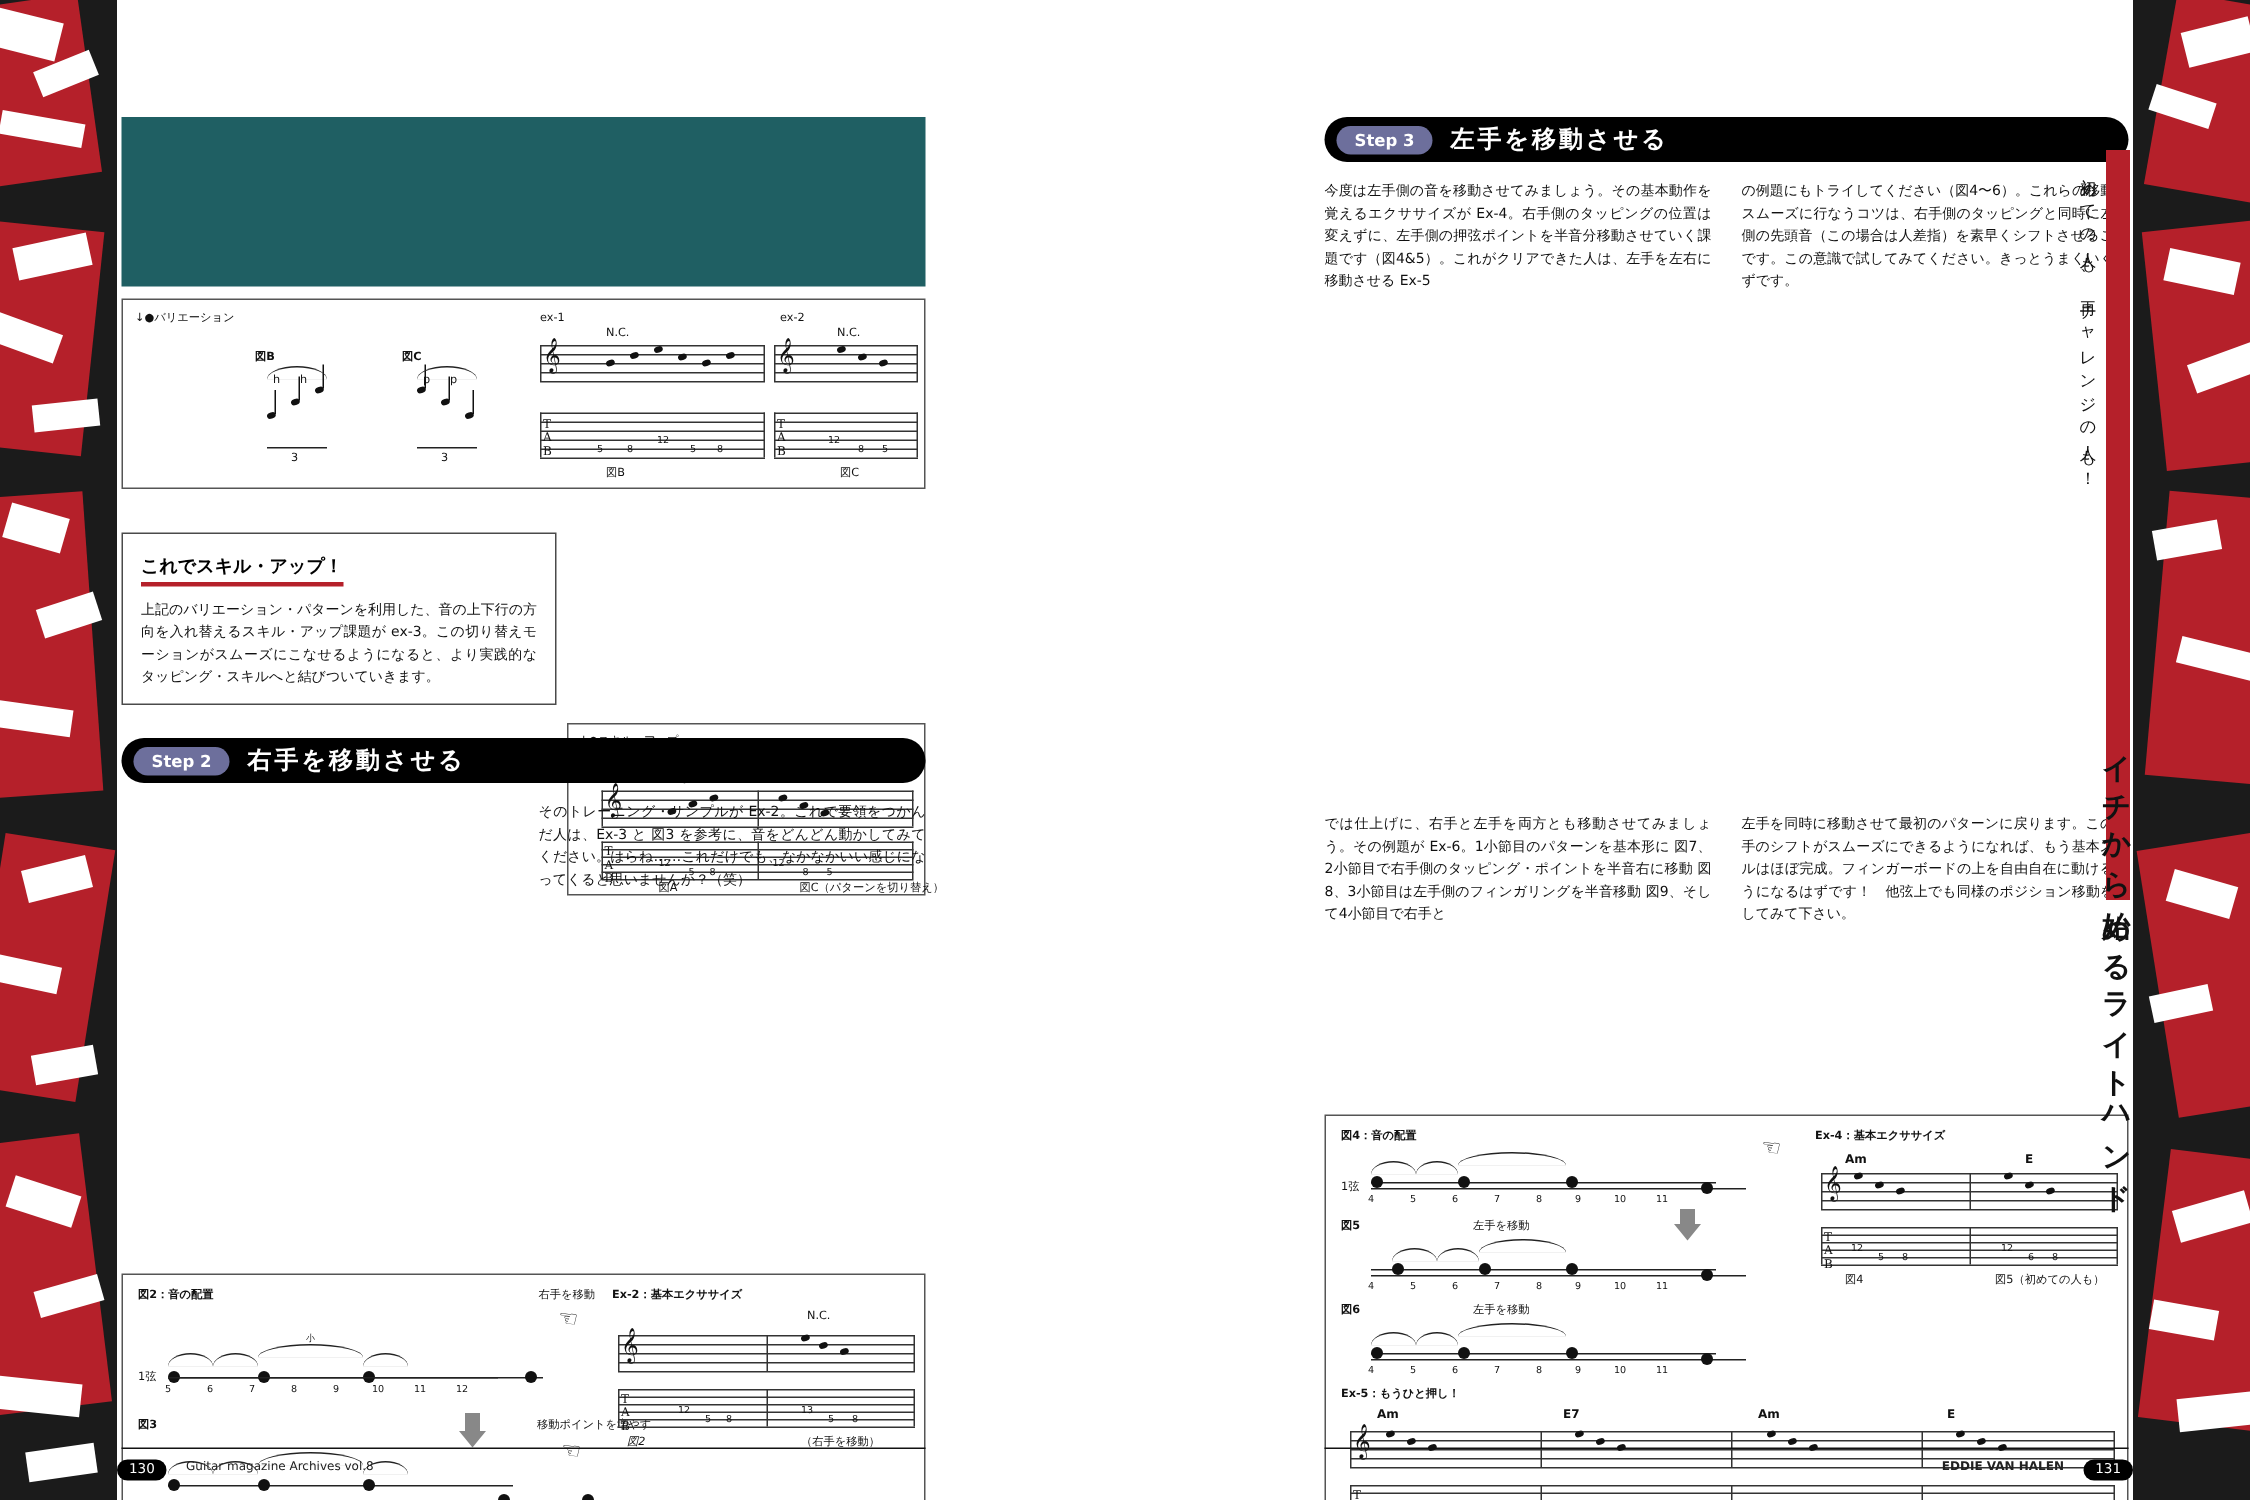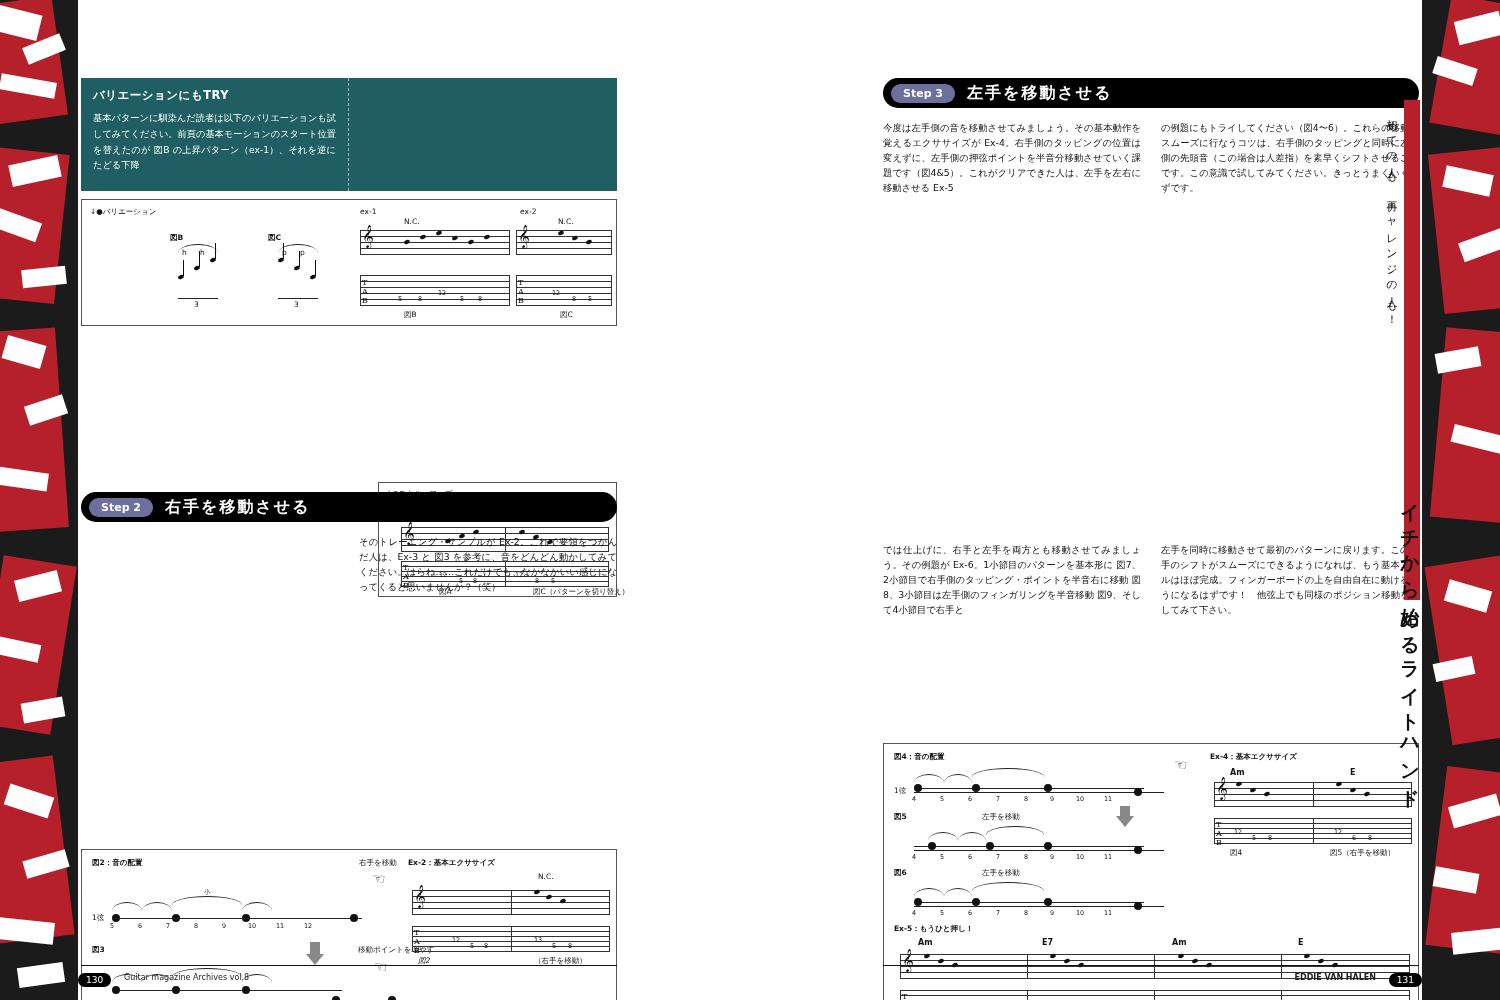--- a/index.html
+++ b/index.html
@@ -148,24 +148,20 @@
   <div class="red" style="right:-12px;top:770px;width:76px;height:180px;transform:rotate(7deg);"></div>
   <div class="splat" style="right:0px;top:800px;width:50px;height:22px;transform:rotate(-16deg);"></div>
   <div class="splat" style="right:22px;top:870px;width:44px;height:20px;transform:rotate(10deg);"></div>
   <div class="splat" style="right:-6px;top:930px;width:54px;height:22px;transform:rotate(-6deg);"></div>
 </div>
 
 <div class="page">
   <div class="gutter"></div>
 
   <div class="sheet teal-box" style="left:3px;top:78px;width:536px;height:113px;">
-    <div class="col left">
-      <h3>バリエーションにもTRY</h3>
-      <p>基本パターンに馴染んだ読者は以下のバリエーションも試してみてください。前頁の基本モーションのスタート位置を替えたのが 図B の上昇パターン（ex-1）、それを逆にたどる下降</p>
-    </div>
   </div>
 
   <div class="sheet notation" style="left:3px;top:199px;width:536px;height:127px;">
     <div class="lbl" style="left:8px;top:7px;">↓●バリエーション</div>
     <div class="lbl" style="left:278px;top:7px;">ex-1</div>
     <div class="lbl" style="left:438px;top:7px;">ex-2</div>
     <div class="lbl" style="left:322px;top:17px;">N.C.</div>
     <div class="lbl" style="left:476px;top:17px;">N.C.</div>
 
     <div class="lbl b" style="left:88px;top:33px;">図B</div>
@@ -252,20 +248,26 @@
       <div class="bar" style="left:0;top:0;height:30px;"></div>
       <div class="bar" style="left:95px;top:0;height:30px;"></div>
     </div>
     <div class="tabT" style="left:436px;top:78px;">T<br>A<br>B</div>
     <div class="num" style="left:470px;top:89px;">12</div>
     <div class="num" style="left:490px;top:95px;">8</div>
     <div class="num" style="left:506px;top:95px;">5</div>
     <div class="lbl" style="left:478px;top:110px;">図C</div>
   </div>
 
+  <div class="sheet box-outline" style="left:3px;top:355px;width:290px;height:115px;padding:10px 12px;">
+    <div style="display:inline-block;border-bottom:3px solid #b5202a;padding-bottom:2px;margin-bottom:8px;">
+      <span style="font-size:12px;font-weight:bold;">これでスキル・アップ！</span>
+    </div>
+    <div class="txt">上記のバリエーション・パターンを利用した、音の上下行の方向を入れ替えるスキル・アップ課題が ex-3。この切り替えモーションがスムーズにこなせるようになると、より実践的なタッピング・スキルへと結びついていきます。</div>
+  </div>
 
   <div class="sheet notation" style="left:300px;top:355px;width:239px;height:115px;">
     <div class="lbl" style="left:7px;top:6px;">↓●スキル・アップ</div>
     <div class="lbl" style="left:28px;top:22px;">ex-3</div>
     <div class="lbl" style="left:66px;top:32px;">N.C.</div>
 
     <div class="staff" style="left:22px;top:44px;width:208px;height:26px;">
       <div class="ln" style="top:0;"></div>
         <div class="ln" style="top:6px;"></div>
       <div class="ln" style="top:12px;"></div>
@@ -521,21 +523,21 @@
       <div class="bar" style="left:197px;top:0;height:25px;"></div>
     </div>
     <div class="tabT" style="left:332px;top:76px;">T<br>A<br>B</div>
     <div class="num" style="left:350px;top:84px;">12</div>
       <div class="num" style="left:368px;top:90px;">5</div>
       <div class="num" style="left:384px;top:90px;">8</div>
     <div class="num" style="left:450px;top:84px;">12</div>
       <div class="num" style="left:468px;top:90px;">6</div>
       <div class="num" style="left:484px;top:90px;">8</div>
     <div class="lbl" style="left:346px;top:104px;">図4</div>
-    <div class="lbl" style="left:446px;top:104px;">図5（右手を移動）</div>
+    <div class="lbl" style="left:446px;top:104px;">図5（初めての人も）</div>
 
     <div class="lbl b" style="left:10px;top:180px;">Ex-5：もうひと押し！</div>
     <div class="chordname" style="left:34px;top:194px;">Am</div>
     <div class="chordname" style="left:158px;top:194px;">E7</div>
     <div class="chordname" style="left:288px;top:194px;">Am</div>
     <div class="chordname" style="left:414px;top:194px;">E</div>
     <div class="staff" style="left:16px;top:210px;width:510px;height:26px;">
       <div class="ln" style="top:0;"></div>
         <div class="ln" style="top:6px;"></div>
       <div class="ln" style="top:12px;"></div>

